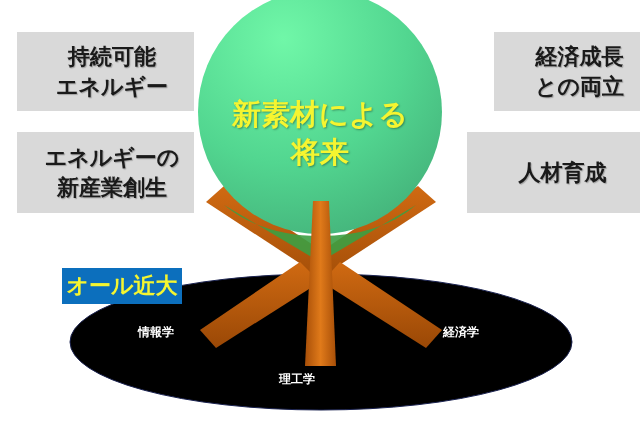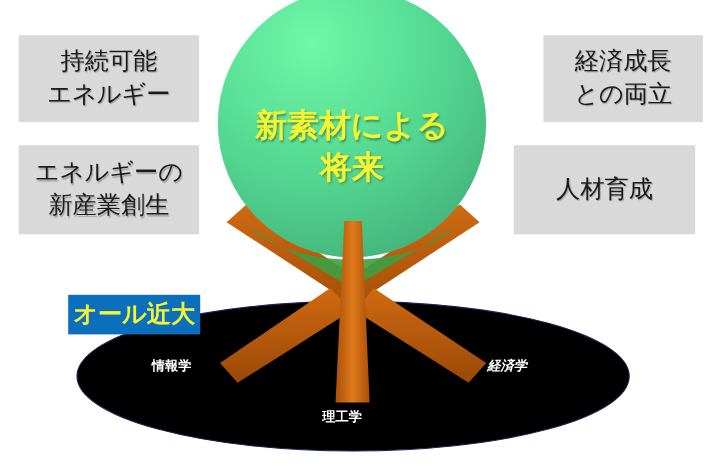--- a/index.html
+++ b/index.html
@@ -1,22 +1,23 @@
 <!DOCTYPE html>
 <html><head>
   <meta charset="utf-8">
   <style>
     html, body { margin: 0; padding: 0; }
     body { width: 640px; height: 427px; background: #ffffff; position: relative; overflow: hidden; font-family: "DejaVu Sans", sans-serif; }
     .box {
       position: absolute; background: #d9d9d9;
       display: flex; align-items: center; justify-content: center; text-align: center;
-      font-weight: normal; font-size: 22px; line-height: 30px; color: #1a1a1a;
+      font-weight: bold; font-size: 22px; line-height: 30px; color: #1a1a1a;
       text-shadow: 1px 1px 1px rgba(0,0,0,0.25);
       white-space: pre-line;
+      padding-left: 13px;
     }
     #box-tl { left: 17px; top: 32px; width: 164px; height: 79px; }
     #box-bl { left: 17px; top: 132px; width: 164px; height: 81px; }
     #box-tr { left: 462px; top: 32px; width: 145px; height: 79px; margin-left: 32px; }
     #box-br { left: 467px; top: 132px; width: 165px; height: 81px; }
     svg.scene { position: absolute; left: 0; top: 0; }
     .center-title {
       position: absolute; left: 200px; top: 95px; width: 240px; text-align: center;
       font-size: 29px; line-height: 38px; color: #f5f530; font-weight: bold;
       text-shadow: 1px 1px 2px rgba(0,0,0,0.35);
@@ -25,22 +26,22 @@
     .tag {
       position: absolute; left: 62px; top: 268px; width: 120px; height: 36px;
       background: #0c6fbd; color: #f5f530; font-weight: bold; font-size: 22px;
       display: flex; align-items: center; justify-content: center;
     }
     .field {
       position: absolute; color: #ffffff; font-weight: bold; font-size: 12px;
       text-shadow: 1px 1px 1px rgba(0,0,0,0.5);
     }
     #field-left { left: 138px; top: 324px; }
-    #field-right { left: 443px; top: 324px; font-style: italic; }
-    #field-bottom { left: 293px; top: 371px; }
+    #field-right { left: 443px; top: 324px; }
+    #field-bottom { left: 279px; top: 371px; }
   </style>
 </head>
 <body>
 
 <svg class="scene" width="640" height="427" viewBox="0 0 640 427">
   <defs>
     <radialGradient id="sphereGrad" cx="0.35" cy="0.2" r="0.85">
       <stop offset="0" stop-color="#70f7a8"></stop>
       <stop offset="0.6" stop-color="#52d690"></stop>
       <stop offset="1" stop-color="#45b57c"></stop>

